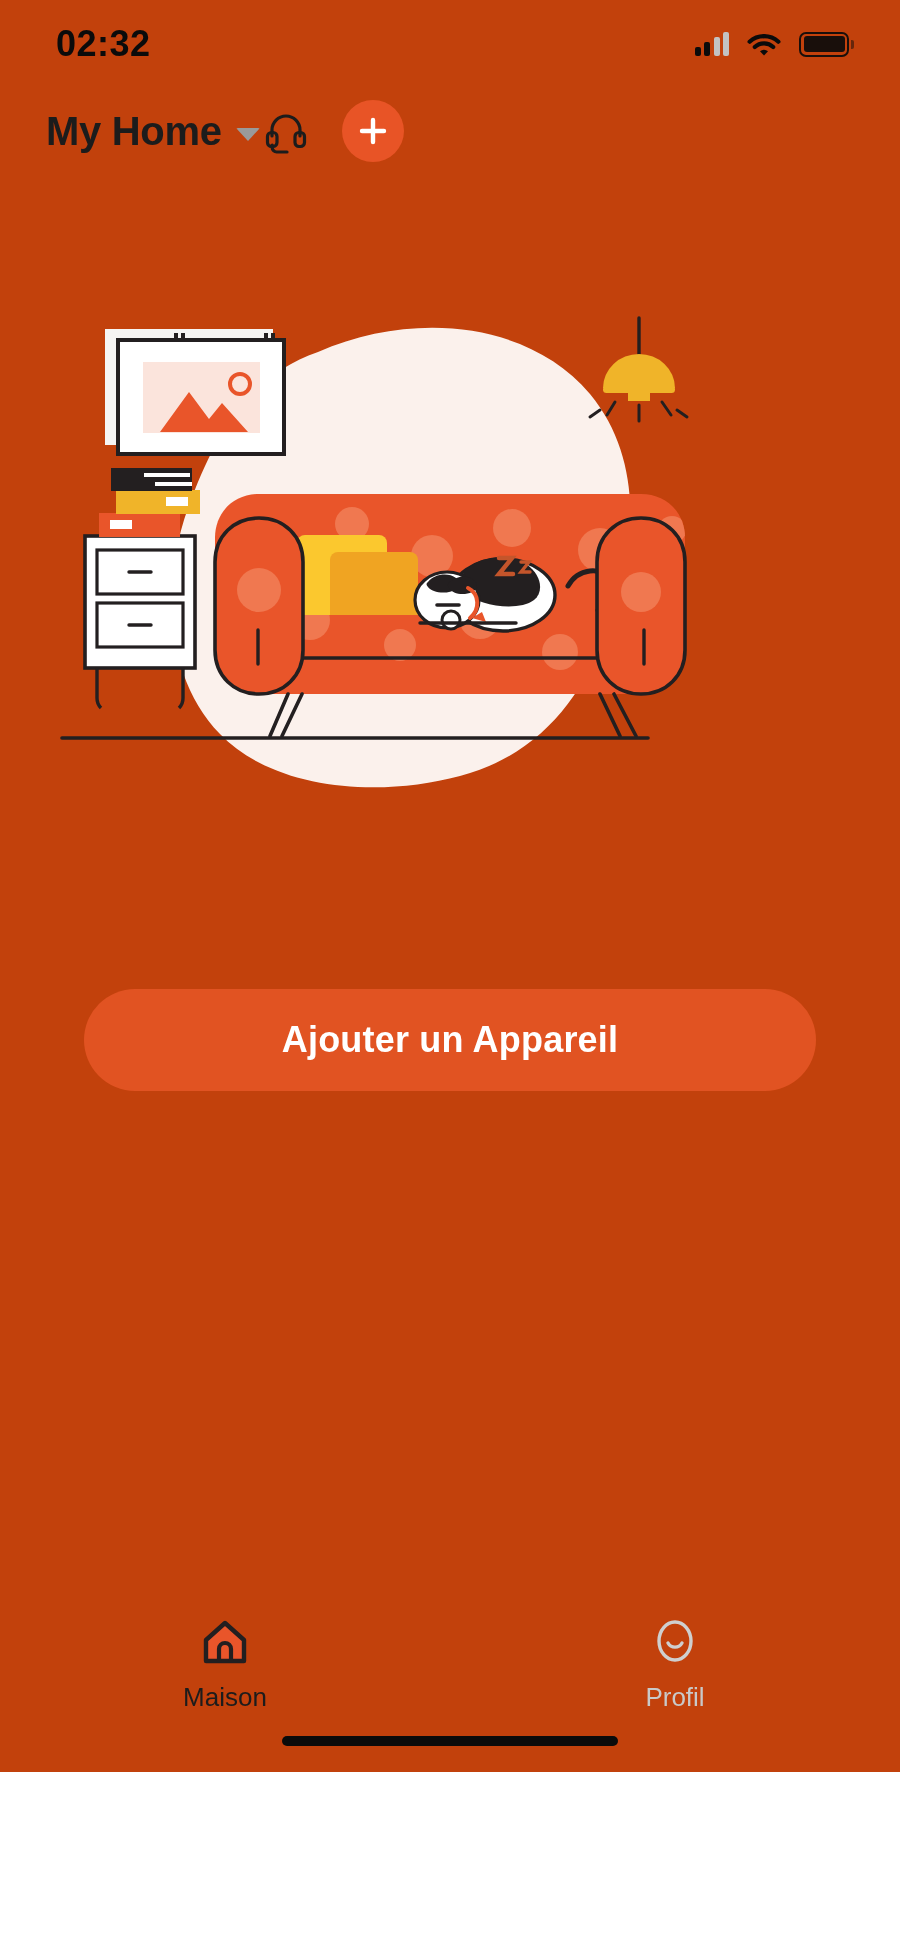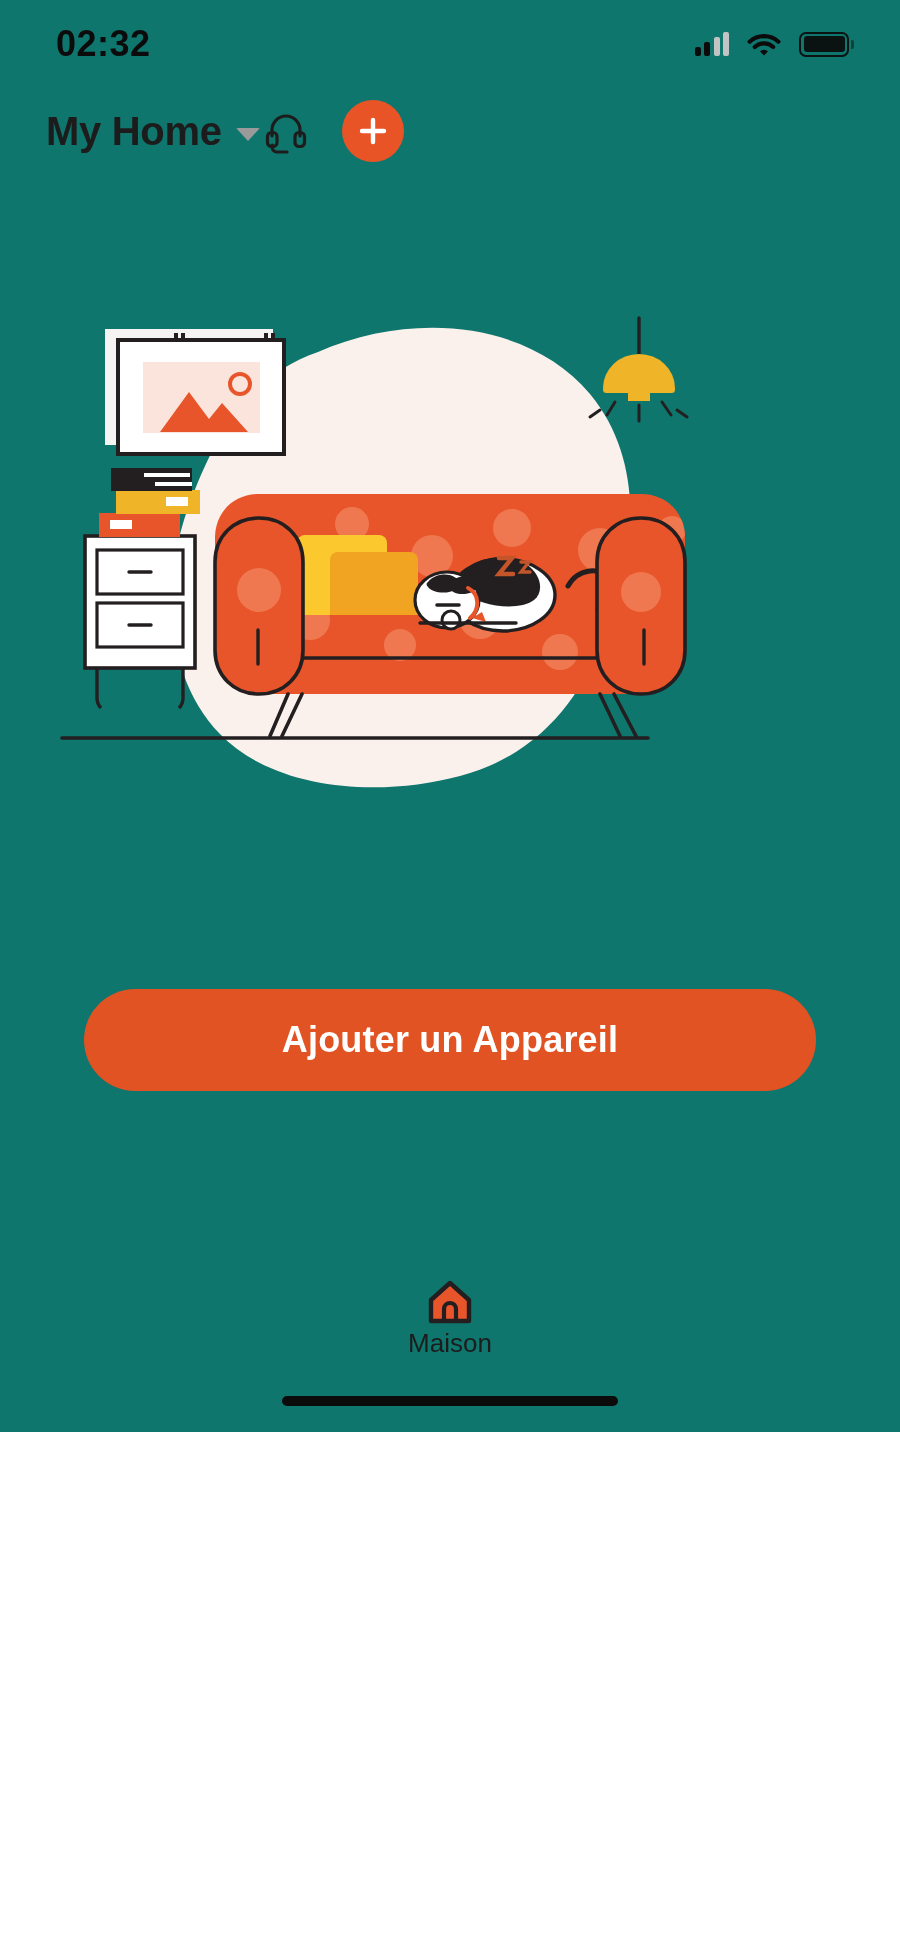--- a/index.html
+++ b/index.html
@@ -2,21 +2,21 @@
 <html><head>
 <meta charset="utf-8">
 <style>
   * { margin:0; padding:0; box-sizing:border-box; }
   html, body {
     width:900px; height:1948px;
     background:#ffffff;
     font-family:"Liberation Sans", sans-serif;
     overflow:hidden;
   }
-  .phone { position:relative; width:900px; height:1432px; background:#0f766e; }
+  .phone { position:relative; width:900px; height:1772px; background:#c2410c; }
 
   
   .status-bar {
     position:absolute; top:0; left:0; width:900px; height:88px;
     display:flex; align-items:center; justify-content:space-between;
     padding:0 46px 0 56px;
   }
   .status-time {
     font-size:36px; font-weight:bold; color:#0b0b0b;
     letter-spacing:0.5px; line-height:1;
@@ -73,21 +73,21 @@
     cursor:pointer;
   }
 
   
   .bottom-nav {
     position:absolute; bottom:0; left:0; width:900px; height:170px;
     display:flex; align-items:flex-start; padding-top:14px;
   }
   .nav-item {
     flex:1; display:flex; flex-direction:column;
-    align-items:center; cursor:pointer;
+    align-items:center; gap:14px; cursor:pointer;
   }
   .nav-label { font-size:26px; color:#1c1c1c; }
   .nav-label.inactive { color:#c9c9c9; }
   .home-indicator {
     position:absolute; bottom:26px; left:50%; transform:translateX(-50%);
     width:336px; height:10px; background:#0b0b0b; border-radius:6px;
   }
 </style>
 </head>
 <body>
@@ -254,16 +254,23 @@
   </div>
 
   <div class="bottom-nav">
     <div class="nav-item">
       <svg width="52" height="52" viewBox="0 0 52 52">
         <path d="M26 7L7 24v21h38V24z" fill="#E9552A" stroke="#231F20" stroke-width="4.4" stroke-linejoin="round"></path>
         <path d="M20 45V33a6 6 0 0 1 12 0v12" fill="none" stroke="#231F20" stroke-width="4.2"></path>
       </svg>
       <span class="nav-label">Maison</span>
     </div>
+    <div class="nav-item">
+      <svg width="52" height="52" viewBox="0 0 52 52">
+        <ellipse cx="26" cy="25" rx="16" ry="19" fill="none" stroke="#cfcfcf" stroke-width="3.4"></ellipse>
+        <path d="M19 27a8 8 0 0 0 14 0" fill="none" stroke="#cfcfcf" stroke-width="3.4" stroke-linecap="round"></path>
+      </svg>
+      <span class="nav-label inactive">Profil</span>
+    </div>
     <div class="home-indicator"></div>
   </div>
 
 </div>
 
 </body></html>

